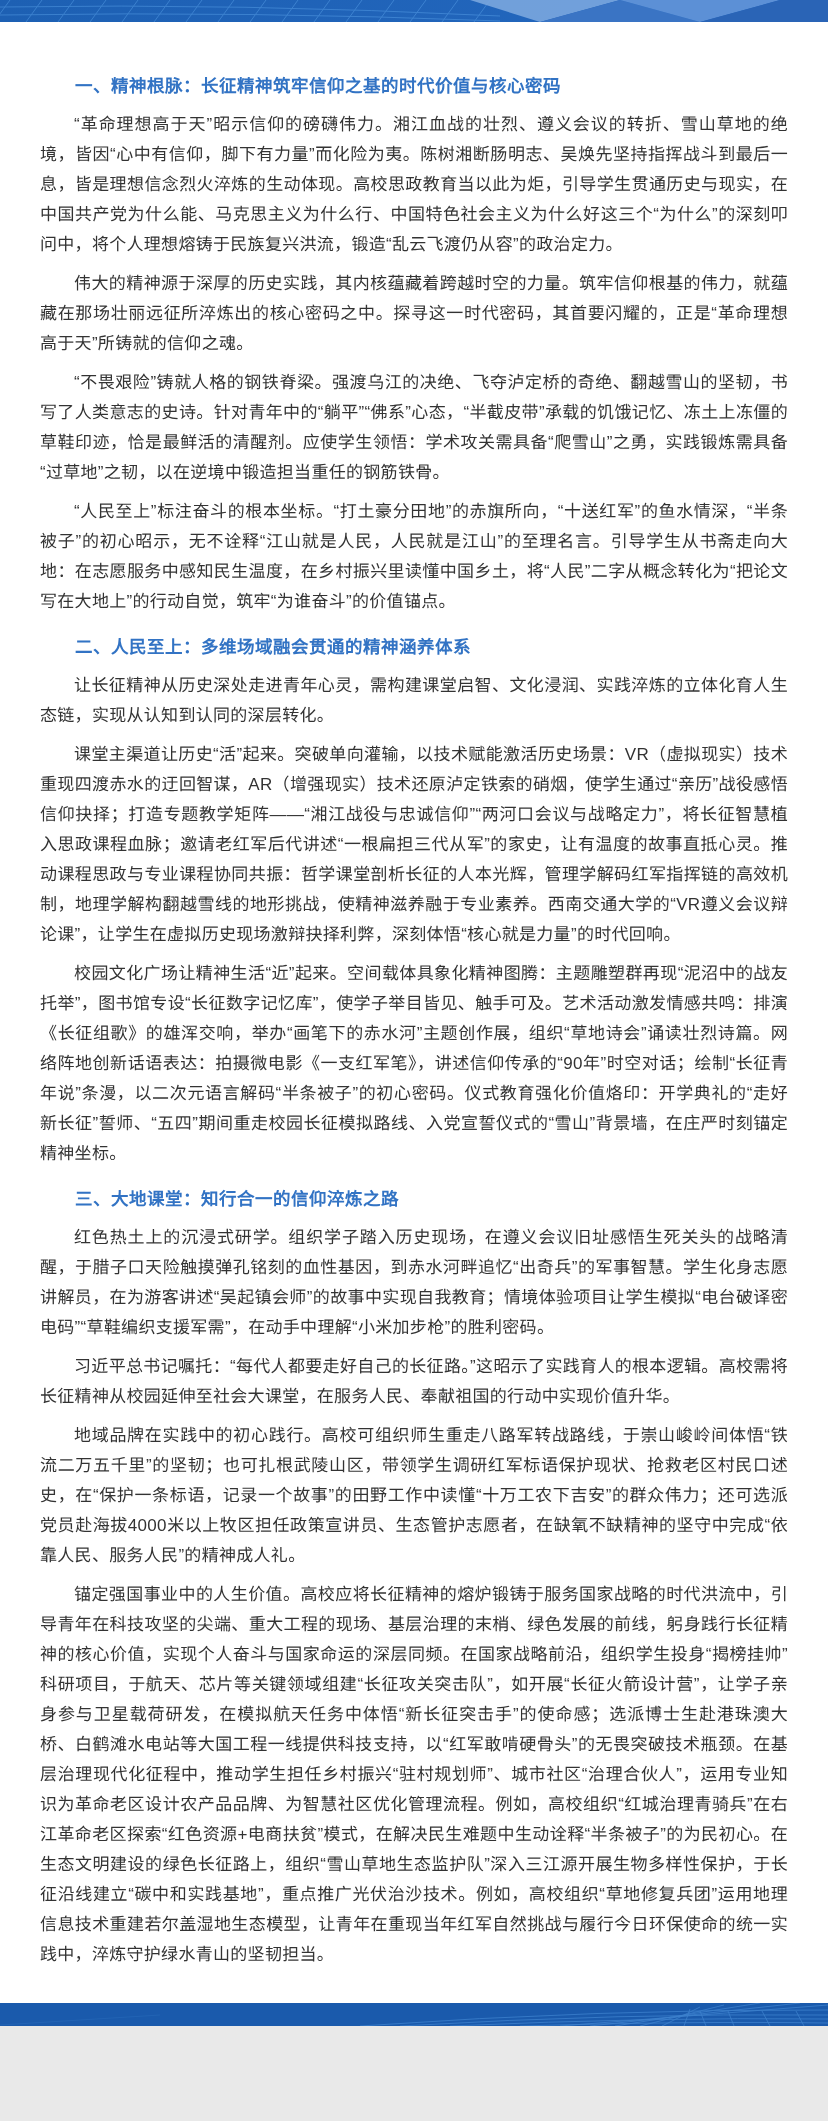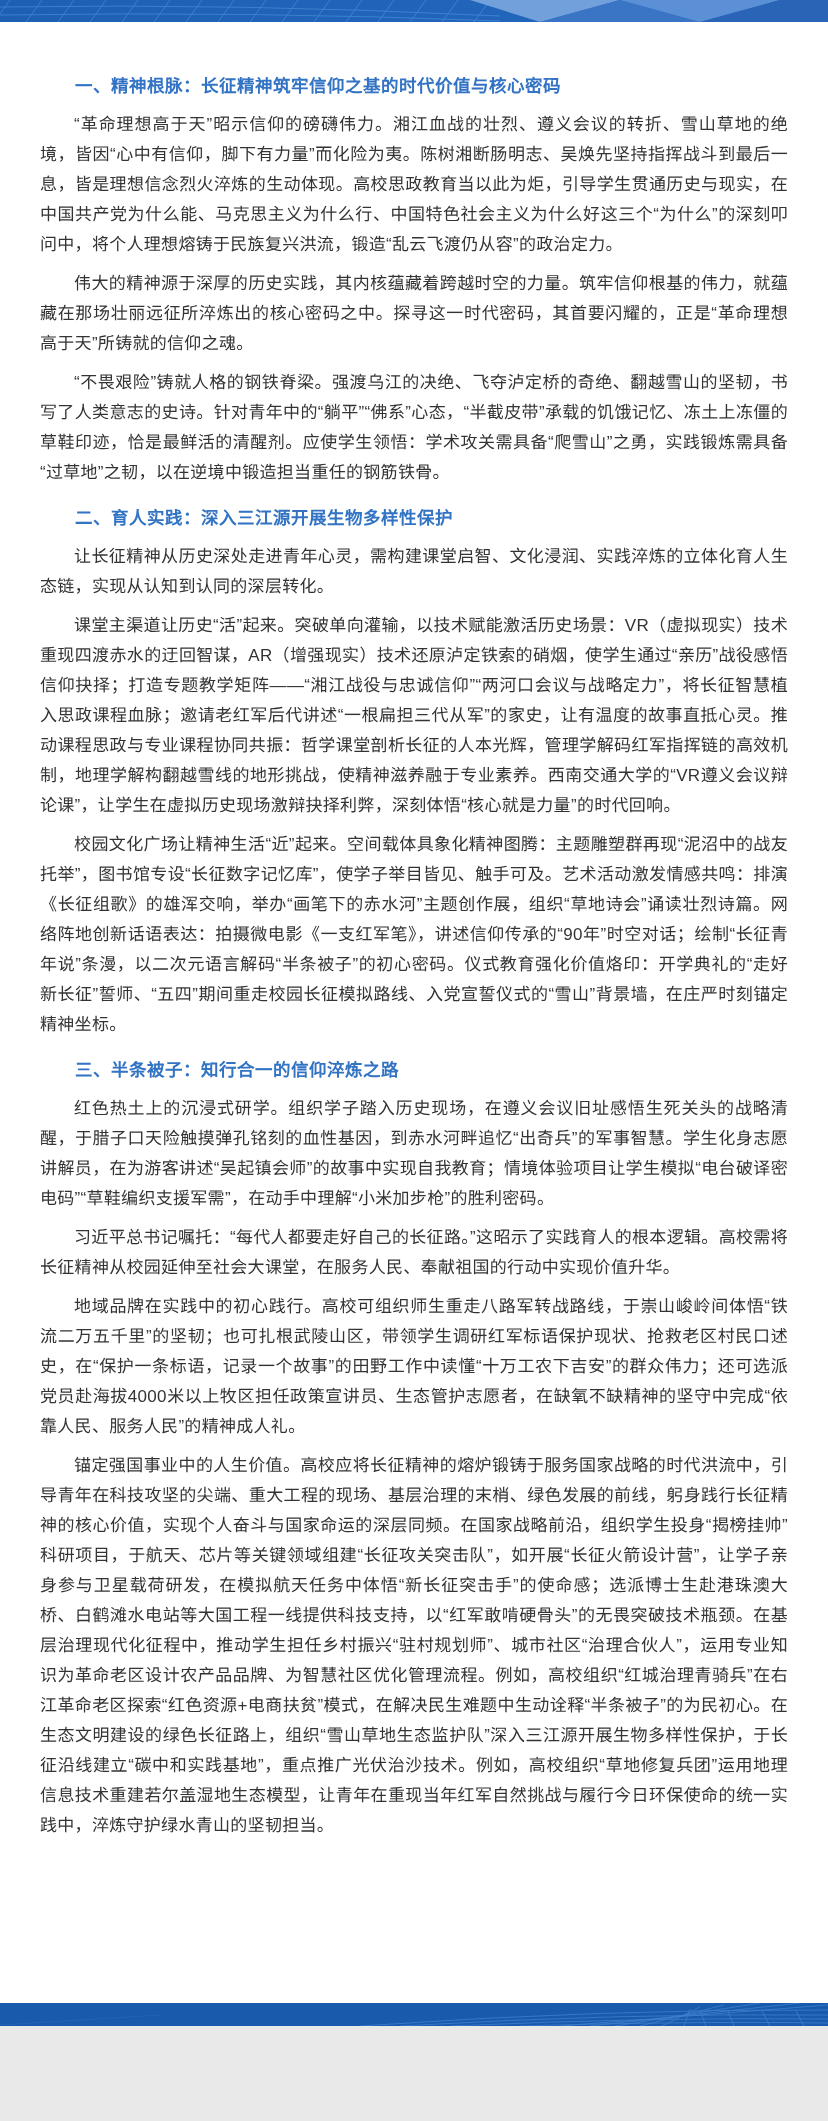--- a/index.html
+++ b/index.html
@@ -79,25 +79,26 @@
     <polygon points="540,22 620,0 700,22" fill="var(--banner-mid, #3a74c4)"></polygon>
     <polygon points="620,0 700,22 780,0" fill="var(--banner-light-2, #5c90d6)"></polygon>
     <polygon points="700,22 780,0 828,0 828,22" fill="var(--banner-dark, #2a64b6)"></polygon>
   </svg>
 
   <main class="content">
       <h2 class="sec-heading">一、精神根脉：长征精神筑牢信仰之基的时代价值与核心密码</h2>
       <p class="para">“革命理想高于天”昭示信仰的磅礴伟力。湘江血战的壮烈、遵义会议的转折、雪山草地的绝境，皆因“心中有信仰，脚下有力量”而化险为夷。陈树湘断肠明志、吴焕先坚持指挥战斗到最后一息，皆是理想信念烈火淬炼的生动体现。高校思政教育当以此为炬，引导学生贯通历史与现实，在中国共产党为什么能、马克思主义为什么行、中国特色社会主义为什么好这三个“为什么”的深刻叩问中，将个人理想熔铸于民族复兴洪流，锻造“乱云飞渡仍从容”的政治定力。</p>
       <p class="para">伟大的精神源于深厚的历史实践，其内核蕴藏着跨越时空的力量。筑牢信仰根基的伟力，就蕴藏在那场壮丽远征所淬炼出的核心密码之中。探寻这一时代密码，其首要闪耀的，正是“革命理想高于天”所铸就的信仰之魂。</p>
       <p class="para">“不畏艰险”铸就人格的钢铁脊梁。强渡乌江的决绝、飞夺泸定桥的奇绝、翻越雪山的坚韧，书写了人类意志的史诗。针对青年中的“躺平”“佛系”心态，“半截皮带”承载的饥饿记忆、冻土上冻僵的草鞋印迹，恰是最鲜活的清醒剂。应使学生领悟：学术攻关需具备“爬雪山”之勇，实践锻炼需具备“过草地”之韧，以在逆境中锻造担当重任的钢筋铁骨。</p>
-      <h2 class="sec-heading">二、育人实践：深入三江源开展生物多样性保护</h2>
+      <p class="para">“人民至上”标注奋斗的根本坐标。“打土豪分田地”的赤旗所向，“十送红军”的鱼水情深，“半条被子”的初心昭示，无不诠释“江山就是人民，人民就是江山”的至理名言。引导学生从书斋走向大地：在志愿服务中感知民生温度，在乡村振兴里读懂中国乡土，将“人民”二字从概念转化为“把论文写在大地上”的行动自觉，筑牢“为谁奋斗”的价值锚点。</p>
+      <h2 class="sec-heading">二、人民至上：多维场域融会贯通的精神涵养体系</h2>
       <p class="para">让长征精神从历史深处走进青年心灵，需构建课堂启智、文化浸润、实践淬炼的立体化育人生态链，实现从认知到认同的深层转化。</p>
       <p class="para">课堂主渠道让历史“活”起来。突破单向灌输，以技术赋能激活历史场景：VR（虚拟现实）技术重现四渡赤水的迂回智谋，AR（增强现实）技术还原泸定铁索的硝烟，使学生通过“亲历”战役感悟信仰抉择；打造专题教学矩阵——“湘江战役与忠诚信仰”“两河口会议与战略定力”，将长征智慧植入思政课程血脉；邀请老红军后代讲述“一根扁担三代从军”的家史，让有温度的故事直抵心灵。推动课程思政与专业课程协同共振：哲学课堂剖析长征的人本光辉，管理学解码红军指挥链的高效机制，地理学解构翻越雪线的地形挑战，使精神滋养融于专业素养。西南交通大学的“VR遵义会议辩论课”，让学生在虚拟历史现场激辩抉择利弊，深刻体悟“核心就是力量”的时代回响。</p>
       <p class="para">校园文化广场让精神生活“近”起来。空间载体具象化精神图腾：主题雕塑群再现“泥沼中的战友托举”，图书馆专设“长征数字记忆库”，使学子举目皆见、触手可及。艺术活动激发情感共鸣：排演《长征组歌》的雄浑交响，举办“画笔下的赤水河”主题创作展，组织“草地诗会”诵读壮烈诗篇。网络阵地创新话语表达：拍摄微电影《一支红军笔》，讲述信仰传承的“90年”时空对话；绘制“长征青年说”条漫，以二次元语言解码“半条被子”的初心密码。仪式教育强化价值烙印：开学典礼的“走好新长征”誓师、“五四”期间重走校园长征模拟路线、入党宣誓仪式的“雪山”背景墙，在庄严时刻锚定精神坐标。</p>
-      <h2 class="sec-heading">三、半条被子：知行合一的信仰淬炼之路</h2>
+      <h2 class="sec-heading">三、大地课堂：知行合一的信仰淬炼之路</h2>
       <p class="para">红色热土上的沉浸式研学。组织学子踏入历史现场，在遵义会议旧址感悟生死关头的战略清醒，于腊子口天险触摸弹孔铭刻的血性基因，到赤水河畔追忆“出奇兵”的军事智慧。学生化身志愿讲解员，在为游客讲述“吴起镇会师”的故事中实现自我教育；情境体验项目让学生模拟“电台破译密电码”“草鞋编织支援军需”，在动手中理解“小米加步枪”的胜利密码。</p>
       <p class="para">习近平总书记嘱托：“每代人都要走好自己的长征路。”这昭示了实践育人的根本逻辑。高校需将长征精神从校园延伸至社会大课堂，在服务人民、奉献祖国的行动中实现价值升华。</p>
       <p class="para">地域品牌在实践中的初心践行。高校可组织师生重走八路军转战路线，于崇山峻岭间体悟“铁流二万五千里”的坚韧；也可扎根武陵山区，带领学生调研红军标语保护现状、抢救老区村民口述史，在“保护一条标语，记录一个故事”的田野工作中读懂“十万工农下吉安”的群众伟力；还可选派党员赴海拔4000米以上牧区担任政策宣讲员、生态管护志愿者，在缺氧不缺精神的坚守中完成“依靠人民、服务人民”的精神成人礼。</p>
       <p class="para">锚定强国事业中的人生价值。高校应将长征精神的熔炉锻铸于服务国家战略的时代洪流中，引导青年在科技攻坚的尖端、重大工程的现场、基层治理的末梢、绿色发展的前线，躬身践行长征精神的核心价值，实现个人奋斗与国家命运的深层同频。在国家战略前沿，组织学生投身“揭榜挂帅”科研项目，于航天、芯片等关键领域组建“长征攻关突击队”，如开展“长征火箭设计营”，让学子亲身参与卫星载荷研发，在模拟航天任务中体悟“新长征突击手”的使命感；选派博士生赴港珠澳大桥、白鹤滩水电站等大国工程一线提供科技支持，以“红军敢啃硬骨头”的无畏突破技术瓶颈。在基层治理现代化征程中，推动学生担任乡村振兴“驻村规划师”、城市社区“治理合伙人”，运用专业知识为革命老区设计农产品品牌、为智慧社区优化管理流程。例如，高校组织“红城治理青骑兵”在右江革命老区探索“红色资源+电商扶贫”模式，在解决民生难题中生动诠释“半条被子”的为民初心。在生态文明建设的绿色长征路上，组织“雪山草地生态监护队”深入三江源开展生物多样性保护，于长征沿线建立“碳中和实践基地”，重点推广光伏治沙技术。例如，高校组织“草地修复兵团”运用地理信息技术重建若尔盖湿地生态模型，让青年在重现当年红军自然挑战与履行今日环保使命的统一实践中，淬炼守护绿水青山的坚韧担当。</p>
     </main>
 
   <svg class="banner-bottom" viewBox="0 0 828 23" preserveAspectRatio="none" aria-hidden="true">
     <rect x="0" y="0" width="828" height="23" fill="var(--footer-blue, #1a5aac)"></rect>
     <g stroke="var(--mesh-line, #5ea6ec)" stroke-width="0.8" fill="none" opacity="0.5">
       <path d="M360 23 Q 600 6 828 7"></path>

